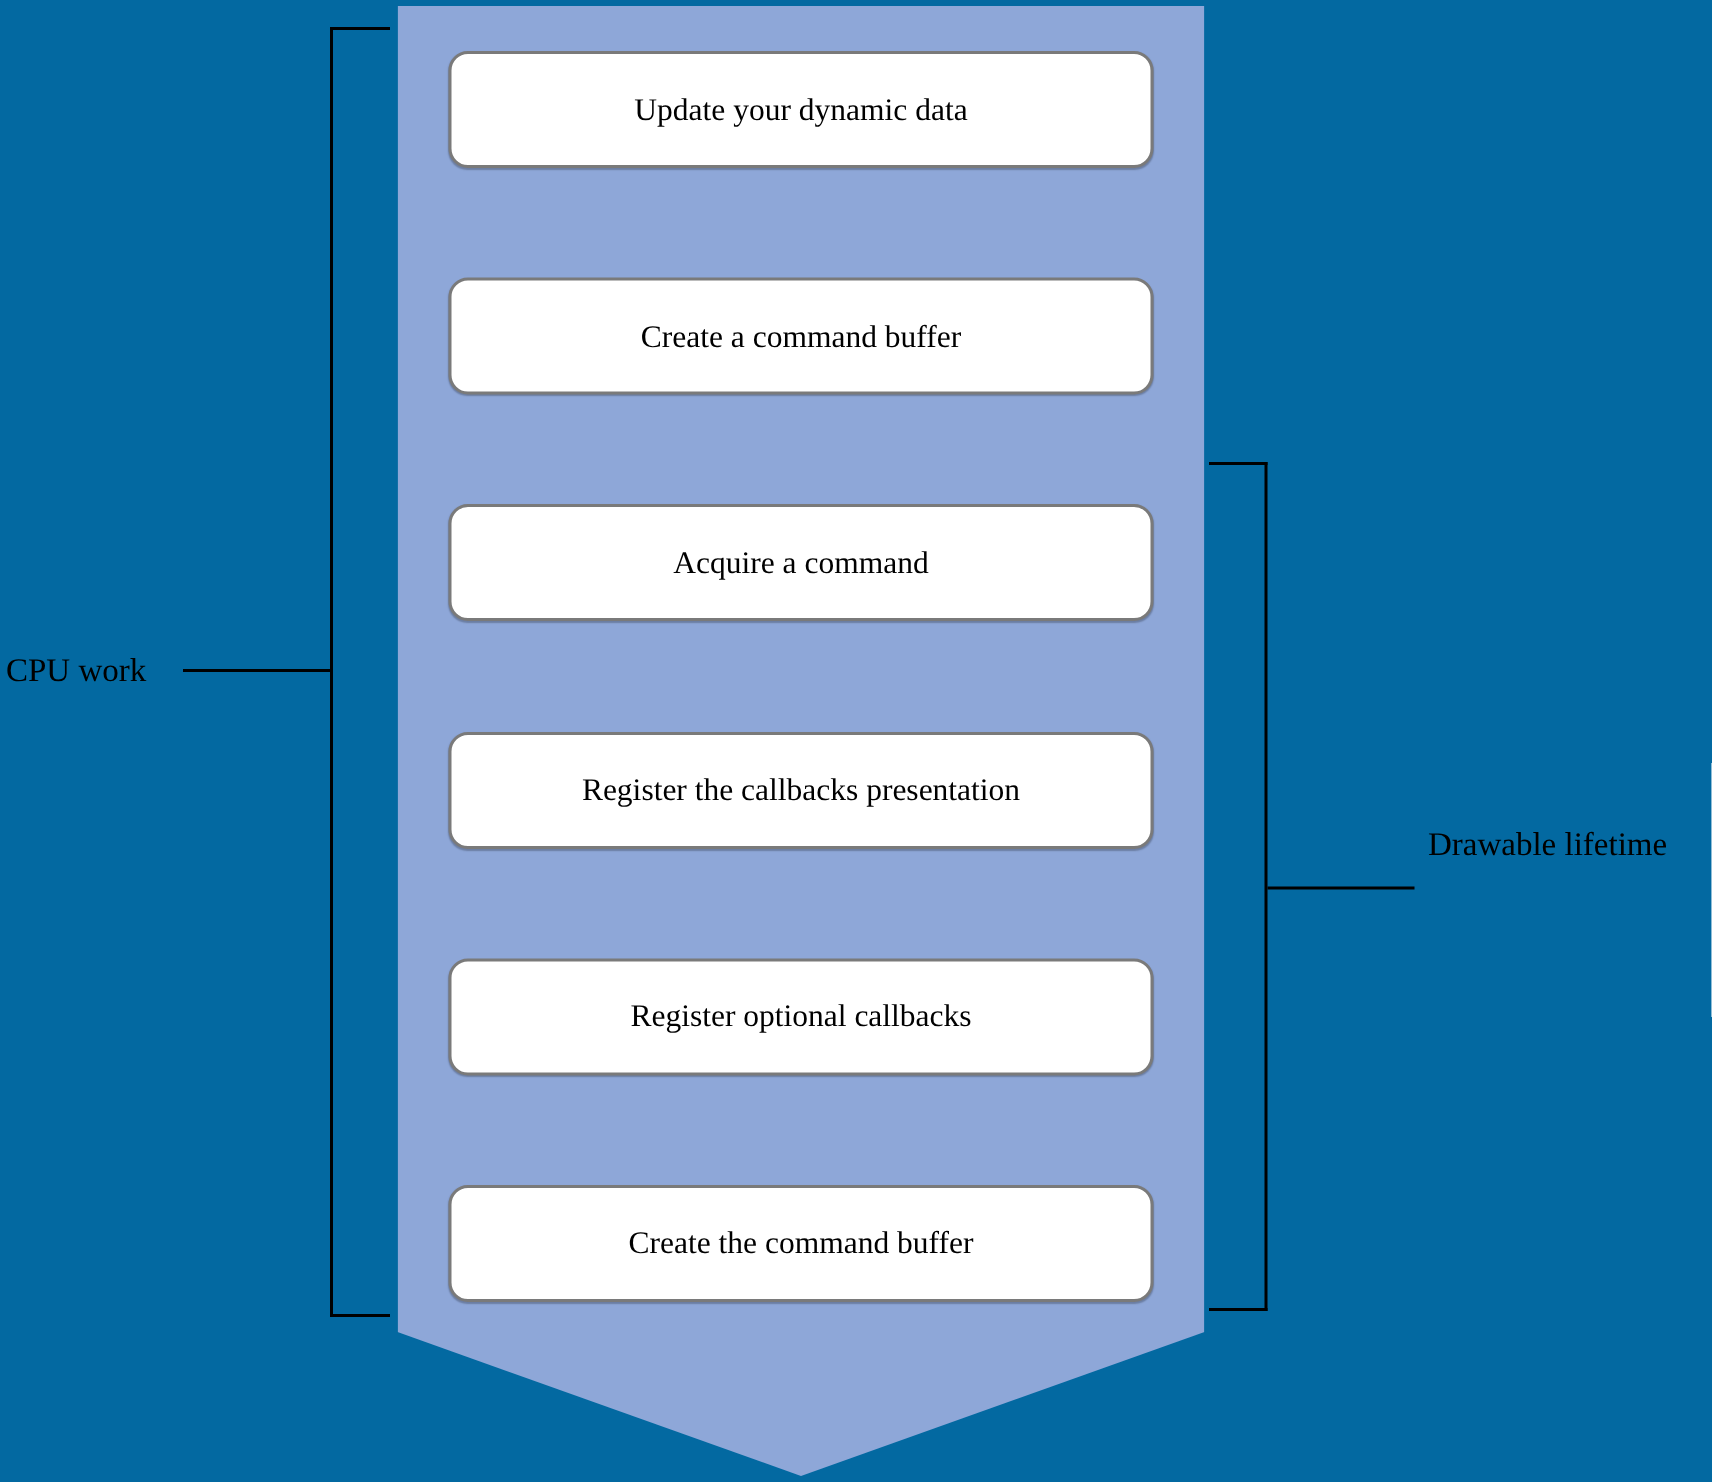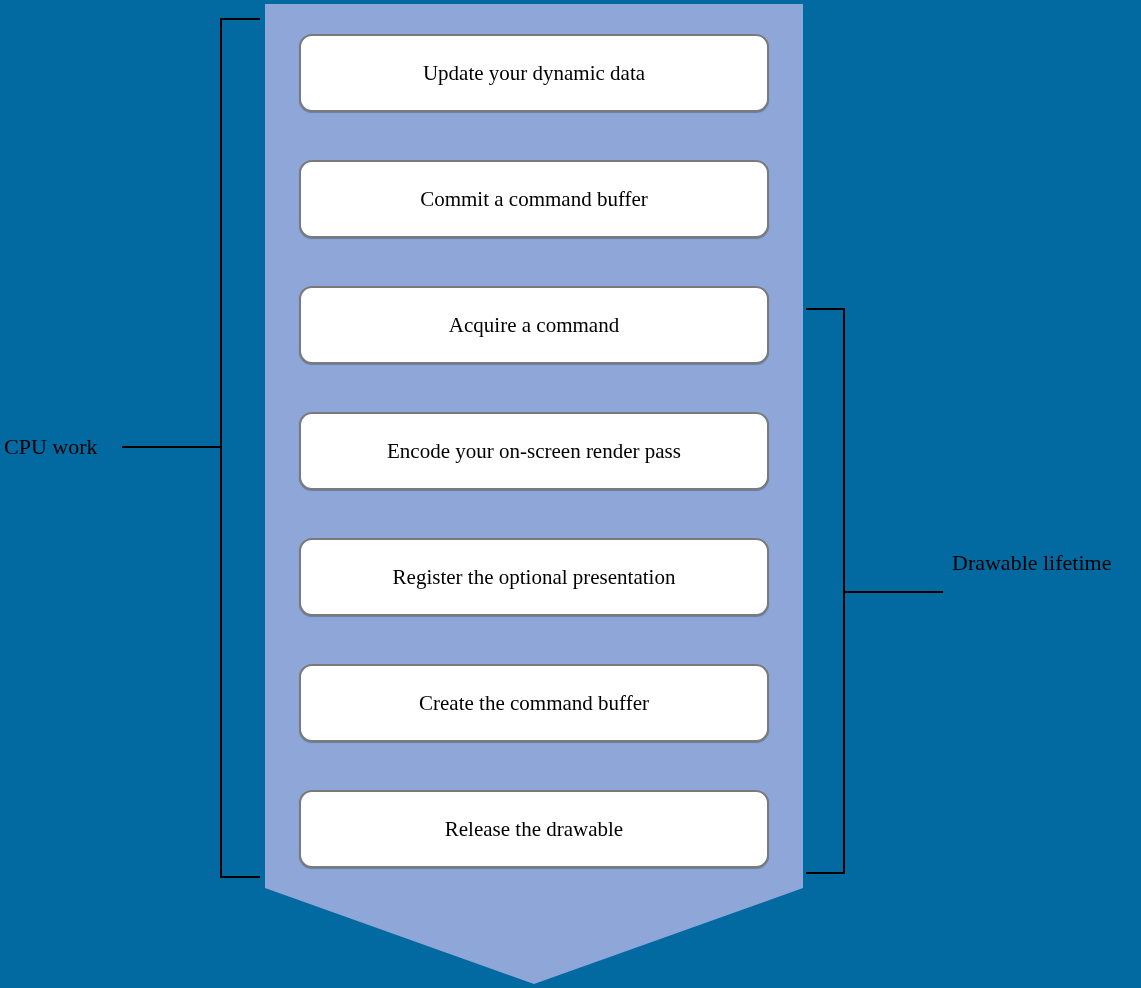--- a/index.html
+++ b/index.html
@@ -75,26 +75,25 @@
 </style>
 </head>
 <body>
 
 <div class="stage">
 
   <div class="band"></div>
 
   <div class="steps">
     <div class="step">Update your dynamic data</div>
-    <div class="step">Commit a command buffer</div>
+    <div class="step">Create a command buffer</div>
     <div class="step">Acquire a command</div>
-    <div class="step">Encode your on-screen render pass</div>
-    <div class="step">Register the optional presentation</div>
+    <div class="step">Register the callbacks presentation</div>
+    <div class="step">Register optional callbacks</div>
     <div class="step">Create the command buffer</div>
-    <div class="step">Release the drawable</div>
   </div>
 
   <div class="bracket bracket-left"></div>
   <div class="connector connector-left"></div>
   <div class="label label-left">CPU work</div>
 
   <div class="bracket bracket-right"></div>
   <div class="connector connector-right"></div>
   <div class="label label-right">Drawable lifetime</div>
 

